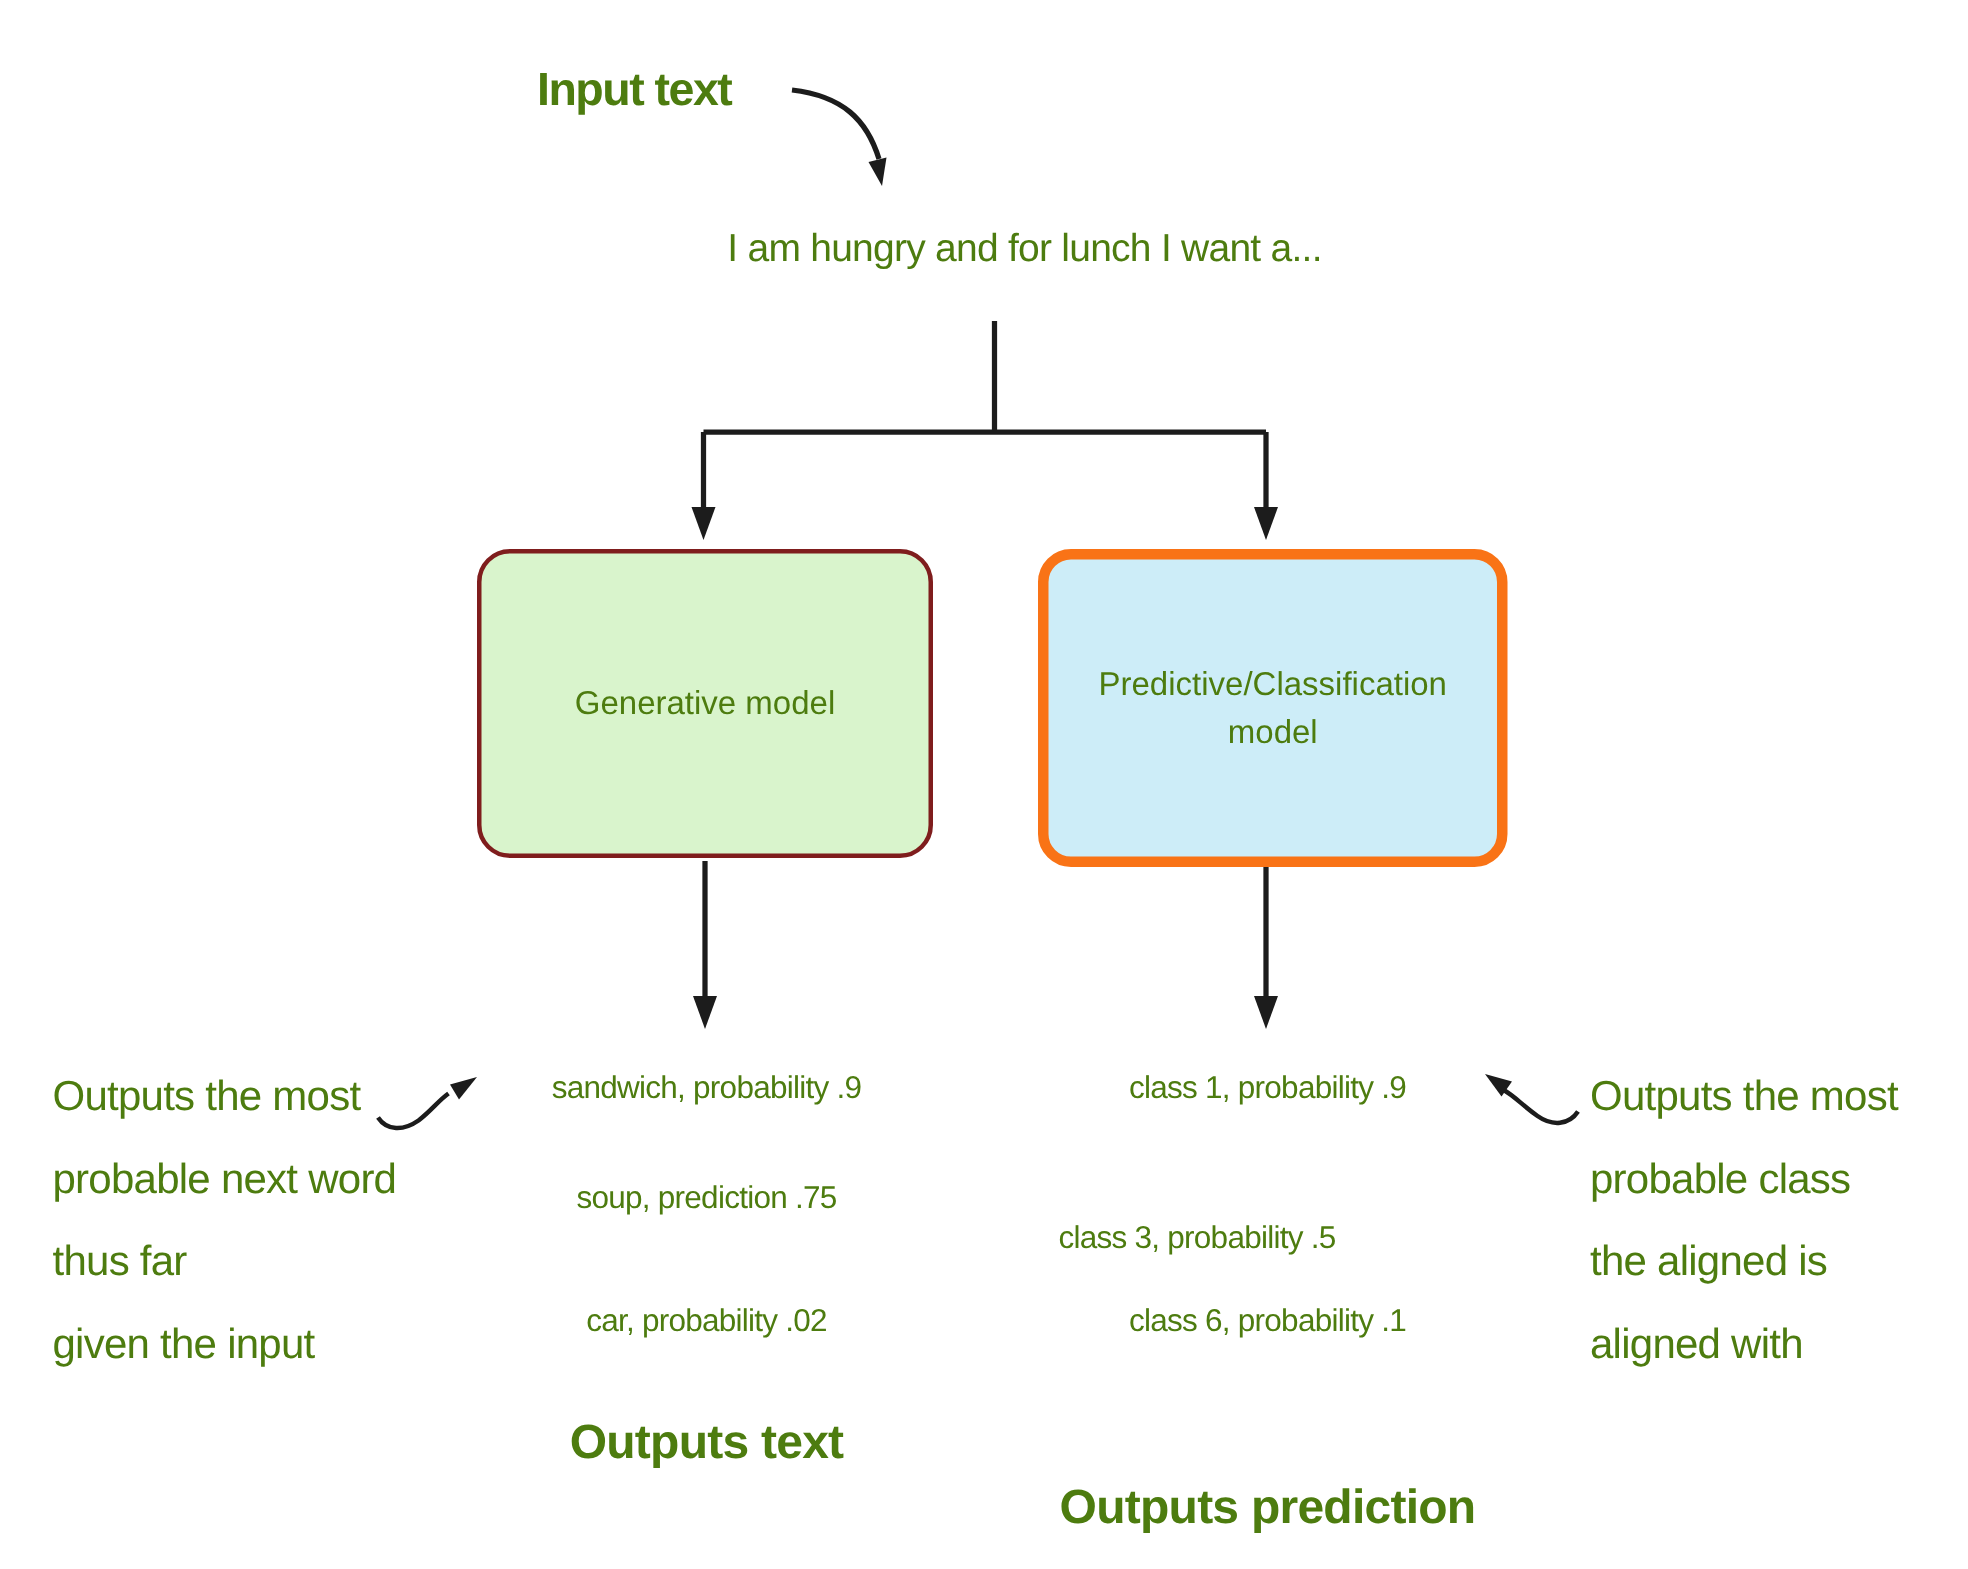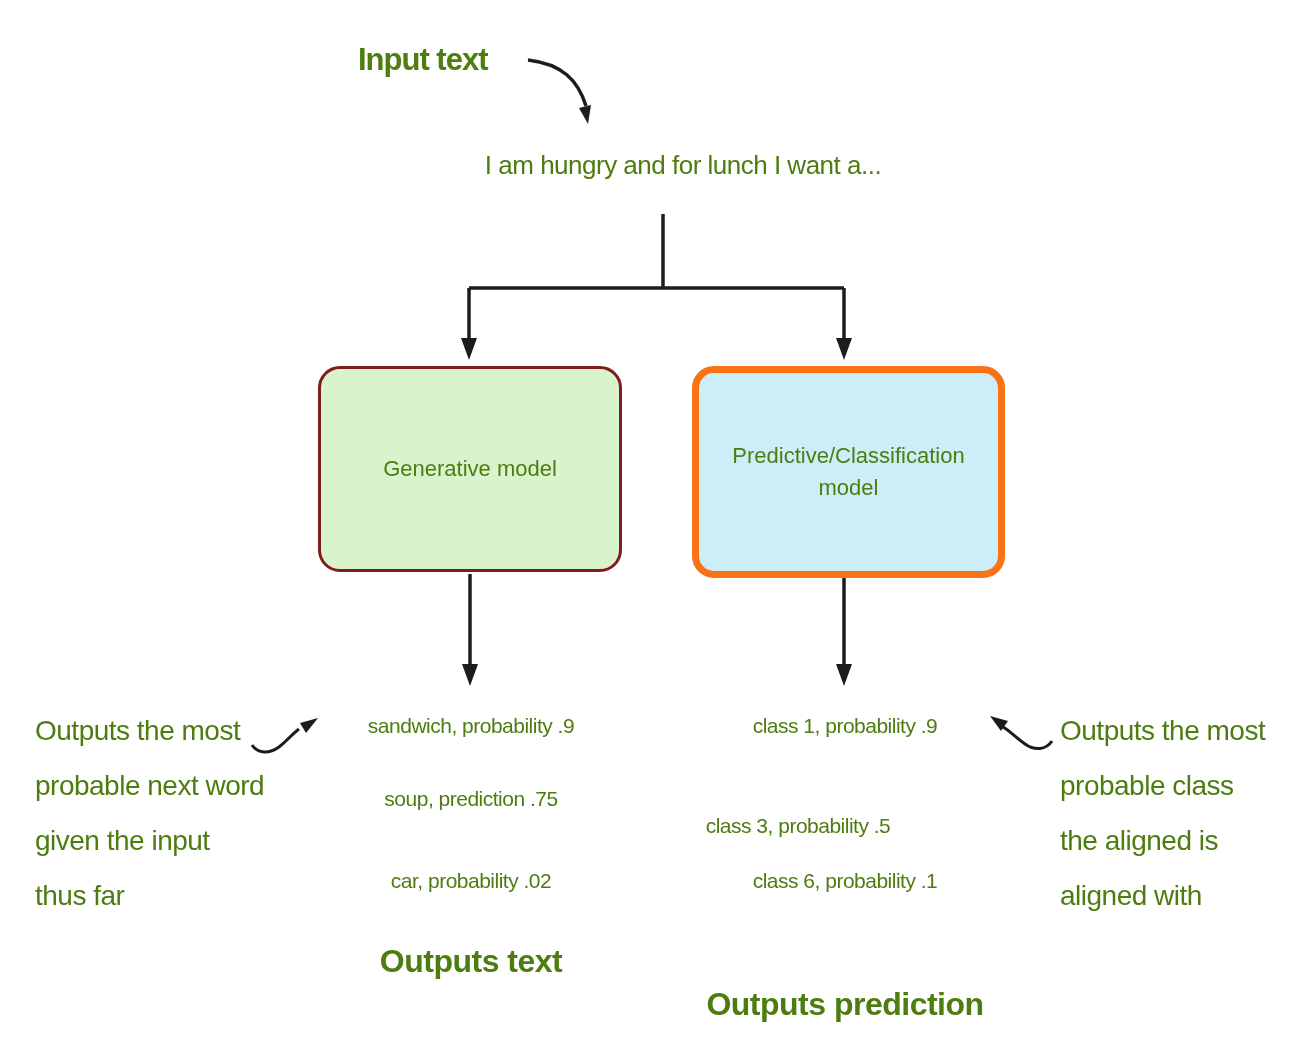--- a/index.html
+++ b/index.html
@@ -106,22 +106,22 @@
   <div class="cx out-line" style="left:471px;top:787px;">soup, prediction .75</div>
   <div class="cx out-line" style="left:471px;top:869px;">car, probability .02</div>
 
   <div class="cx out-line" style="left:845px;top:714px;">class 1, probability .9</div>
   <div class="cx out-line" style="left:798px;top:787px;margin-top:27px;">class 3, probability .5</div>
   <div class="cx out-line" style="left:845px;top:869px;">class 6, probability .1</div>
 
   <div class="annot annot-left">
     <div>Outputs the most</div>
     <div>probable next word</div>
+    <div>thus far</div>
     <div>given the input</div>
-    <div>thus far</div>
   </div>
 
   <div class="annot annot-right">
     <div>Outputs the most</div>
     <div>probable class</div>
     <div>the aligned is</div>
     <div>aligned with</div>
   </div>
 
   <div class="cx caption" style="left:471px;top:943px;">Outputs text</div>

